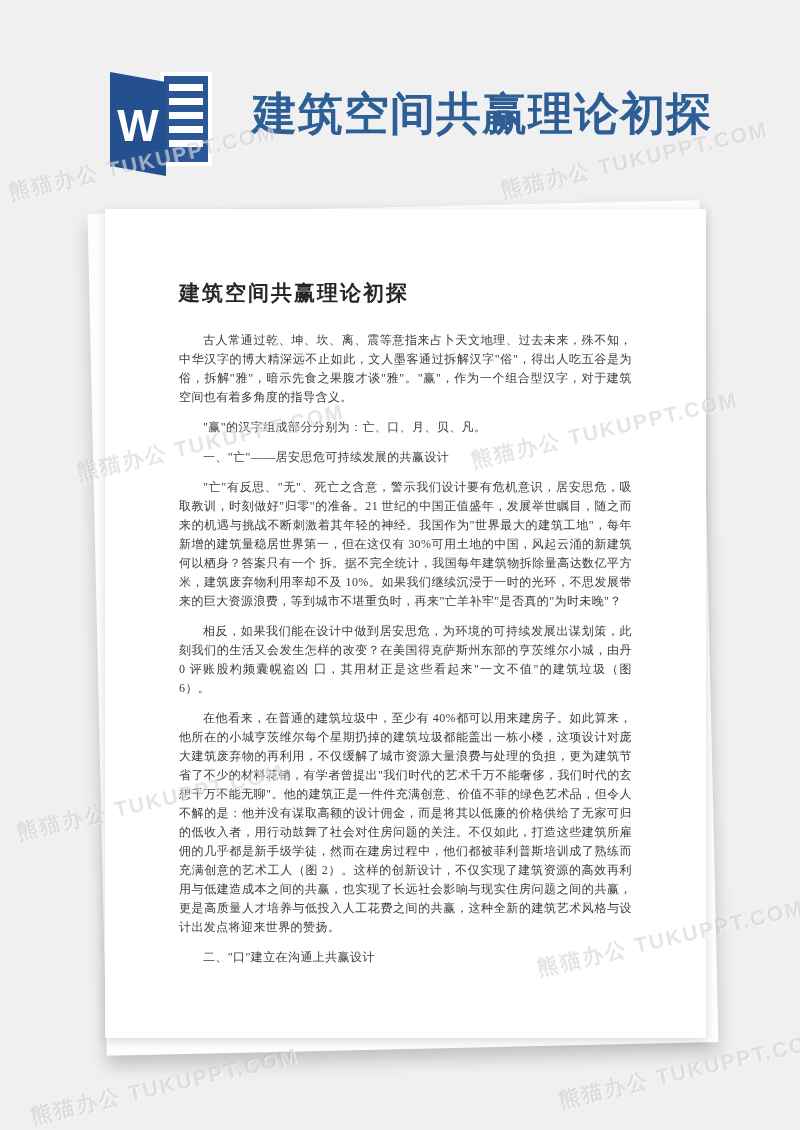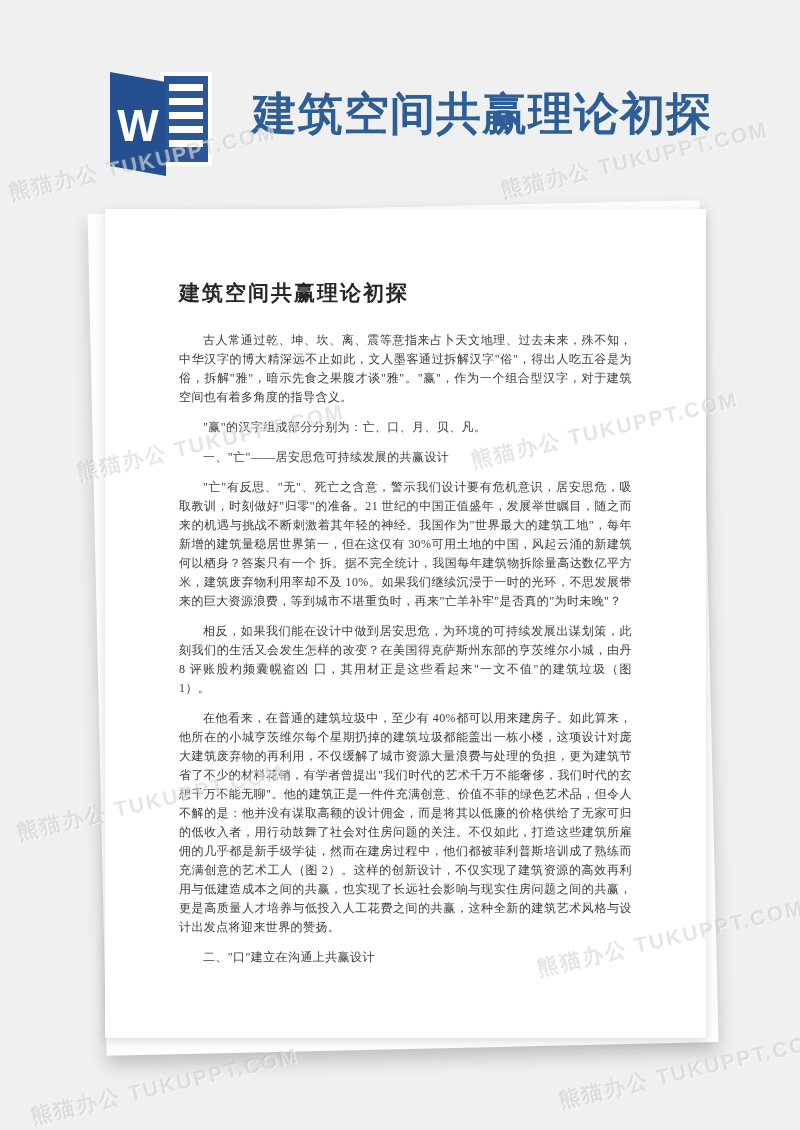--- a/index.html
+++ b/index.html
@@ -88,21 +88,21 @@
 
 <div class="back-sheet"></div>
 
 <div class="doc-page">
   <h1 class="doc-heading">建筑空间共赢理论初探</h1>
   <div class="doc-body">
     <p>古人常通过乾、坤、坎、离、震等意指来占卜天文地理、过去未来，殊不知，中华汉字的博大精深远不止如此，文人墨客通过拆解汉字"俗"，得出人吃五谷是为俗，拆解"雅"，暗示先食之果腹才谈"雅"。"赢"，作为一个组合型汉字，对于建筑空间也有着多角度的指导含义。</p>
     <p>"赢"的汉字组成部分分别为：亡、口、月、贝、凡。</p>
     <p>一、"亡"——居安思危可持续发展的共赢设计</p>
     <p>"亡"有反思、"无"、死亡之含意，警示我们设计要有危机意识，居安思危，吸取教训，时刻做好"归零"的准备。21 世纪的中国正值盛年，发展举世瞩目，随之而来的机遇与挑战不断刺激着其年轻的神经。我国作为"世界最大的建筑工地"，每年新增的建筑量稳居世界第一，但在这仅有 30%可用土地的中国，风起云涌的新建筑何以栖身？答案只有一个 拆。据不完全统计，我国每年建筑物拆除量高达数亿平方米，建筑废弃物利用率却不及 10%。如果我们继续沉浸于一时的光环，不思发展带来的巨大资源浪费，等到城市不堪重负时，再来"亡羊补牢"是否真的"为时未晚"？</p>
-    <p>相反，如果我们能在设计中做到居安思危，为环境的可持续发展出谋划策，此刻我们的生活又会发生怎样的改变？在美国得克萨斯州东部的亨茨维尔小城，由丹 8 评账股杓频囊幌盗凶 囗，其用材正是这些看起来"一文不值"的建筑垃圾（图 1）。</p>
+    <p>相反，如果我们能在设计中做到居安思危，为环境的可持续发展出谋划策，此刻我们的生活又会发生怎样的改变？在美国得克萨斯州东部的亨茨维尔小城，由丹 0 评账股杓频囊幌盗凶 囗，其用材正是这些看起来"一文不值"的建筑垃圾（图 6）。</p>
     <p>在他看来，在普通的建筑垃圾中，至少有 40%都可以用来建房子。如此算来，他所在的小城亨茨维尔每个星期扔掉的建筑垃圾都能盖出一栋小楼，这项设计对庞大建筑废弃物的再利用，不仅缓解了城市资源大量浪费与处理的负担，更为建筑节省了不少的材料花销，有学者曾提出"我们时代的艺术千万不能奢侈，我们时代的玄想千万不能无聊"。他的建筑正是一件件充满创意、价值不菲的绿色艺术品，但令人不解的是：他并没有谋取高额的设计佣金，而是将其以低廉的价格供给了无家可归的低收入者，用行动鼓舞了社会对住房问题的关注。不仅如此，打造这些建筑所雇佣的几乎都是新手级学徒，然而在建房过程中，他们都被菲利普斯培训成了熟练而充满创意的艺术工人（图 2）。这样的创新设计，不仅实现了建筑资源的高效再利用与低建造成本之间的共赢，也实现了长远社会影响与现实住房问题之间的共赢，更是高质量人才培养与低投入人工花费之间的共赢，这种全新的建筑艺术风格与设计出发点将迎来世界的赞扬。</p>
     <p>二、"口"建立在沟通上共赢设计</p>
   </div>
 </div>
 
 <span class="wm wm1">熊猫办公 TUKUPPT.COM</span>
 <span class="wm wm2">熊猫办公 TUKUPPT.COM</span>
 <span class="wm wm3">熊猫办公 TUKUPPT.COM</span>
 <span class="wm wm4">熊猫办公 TUKUPPT.COM</span>
 <span class="wm wm5">熊猫办公 TUKUPPT.COM</span>

